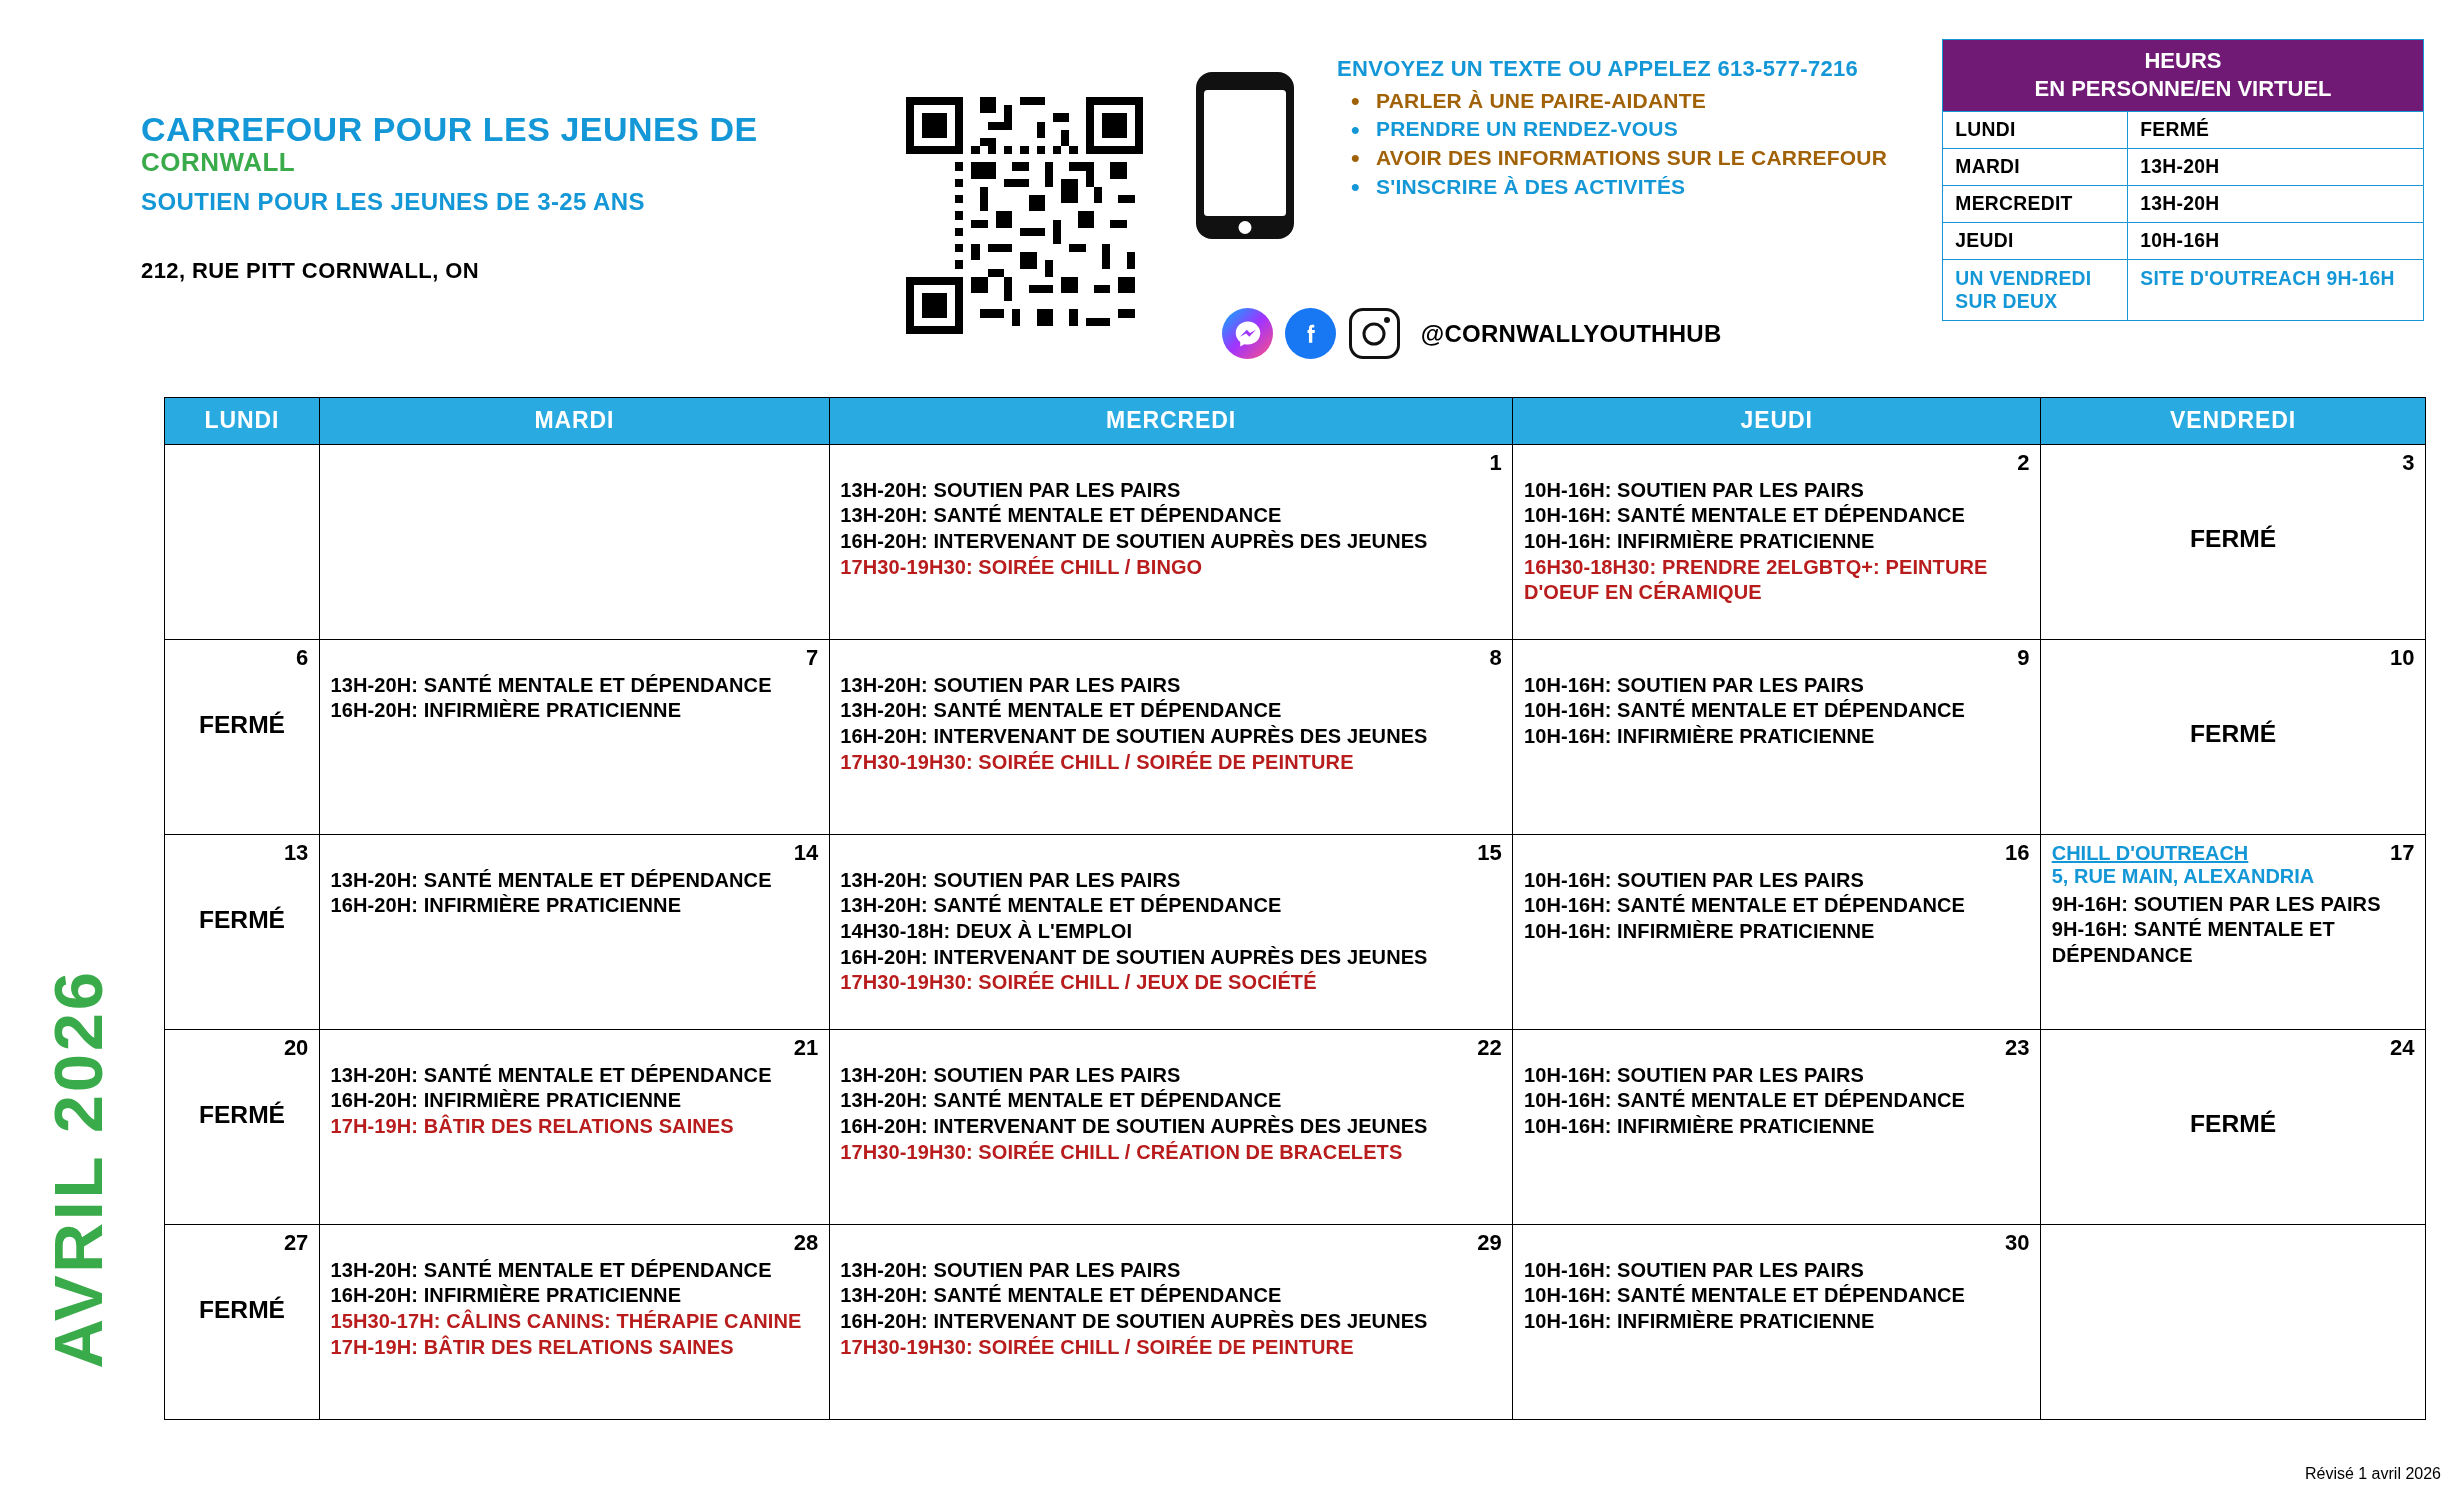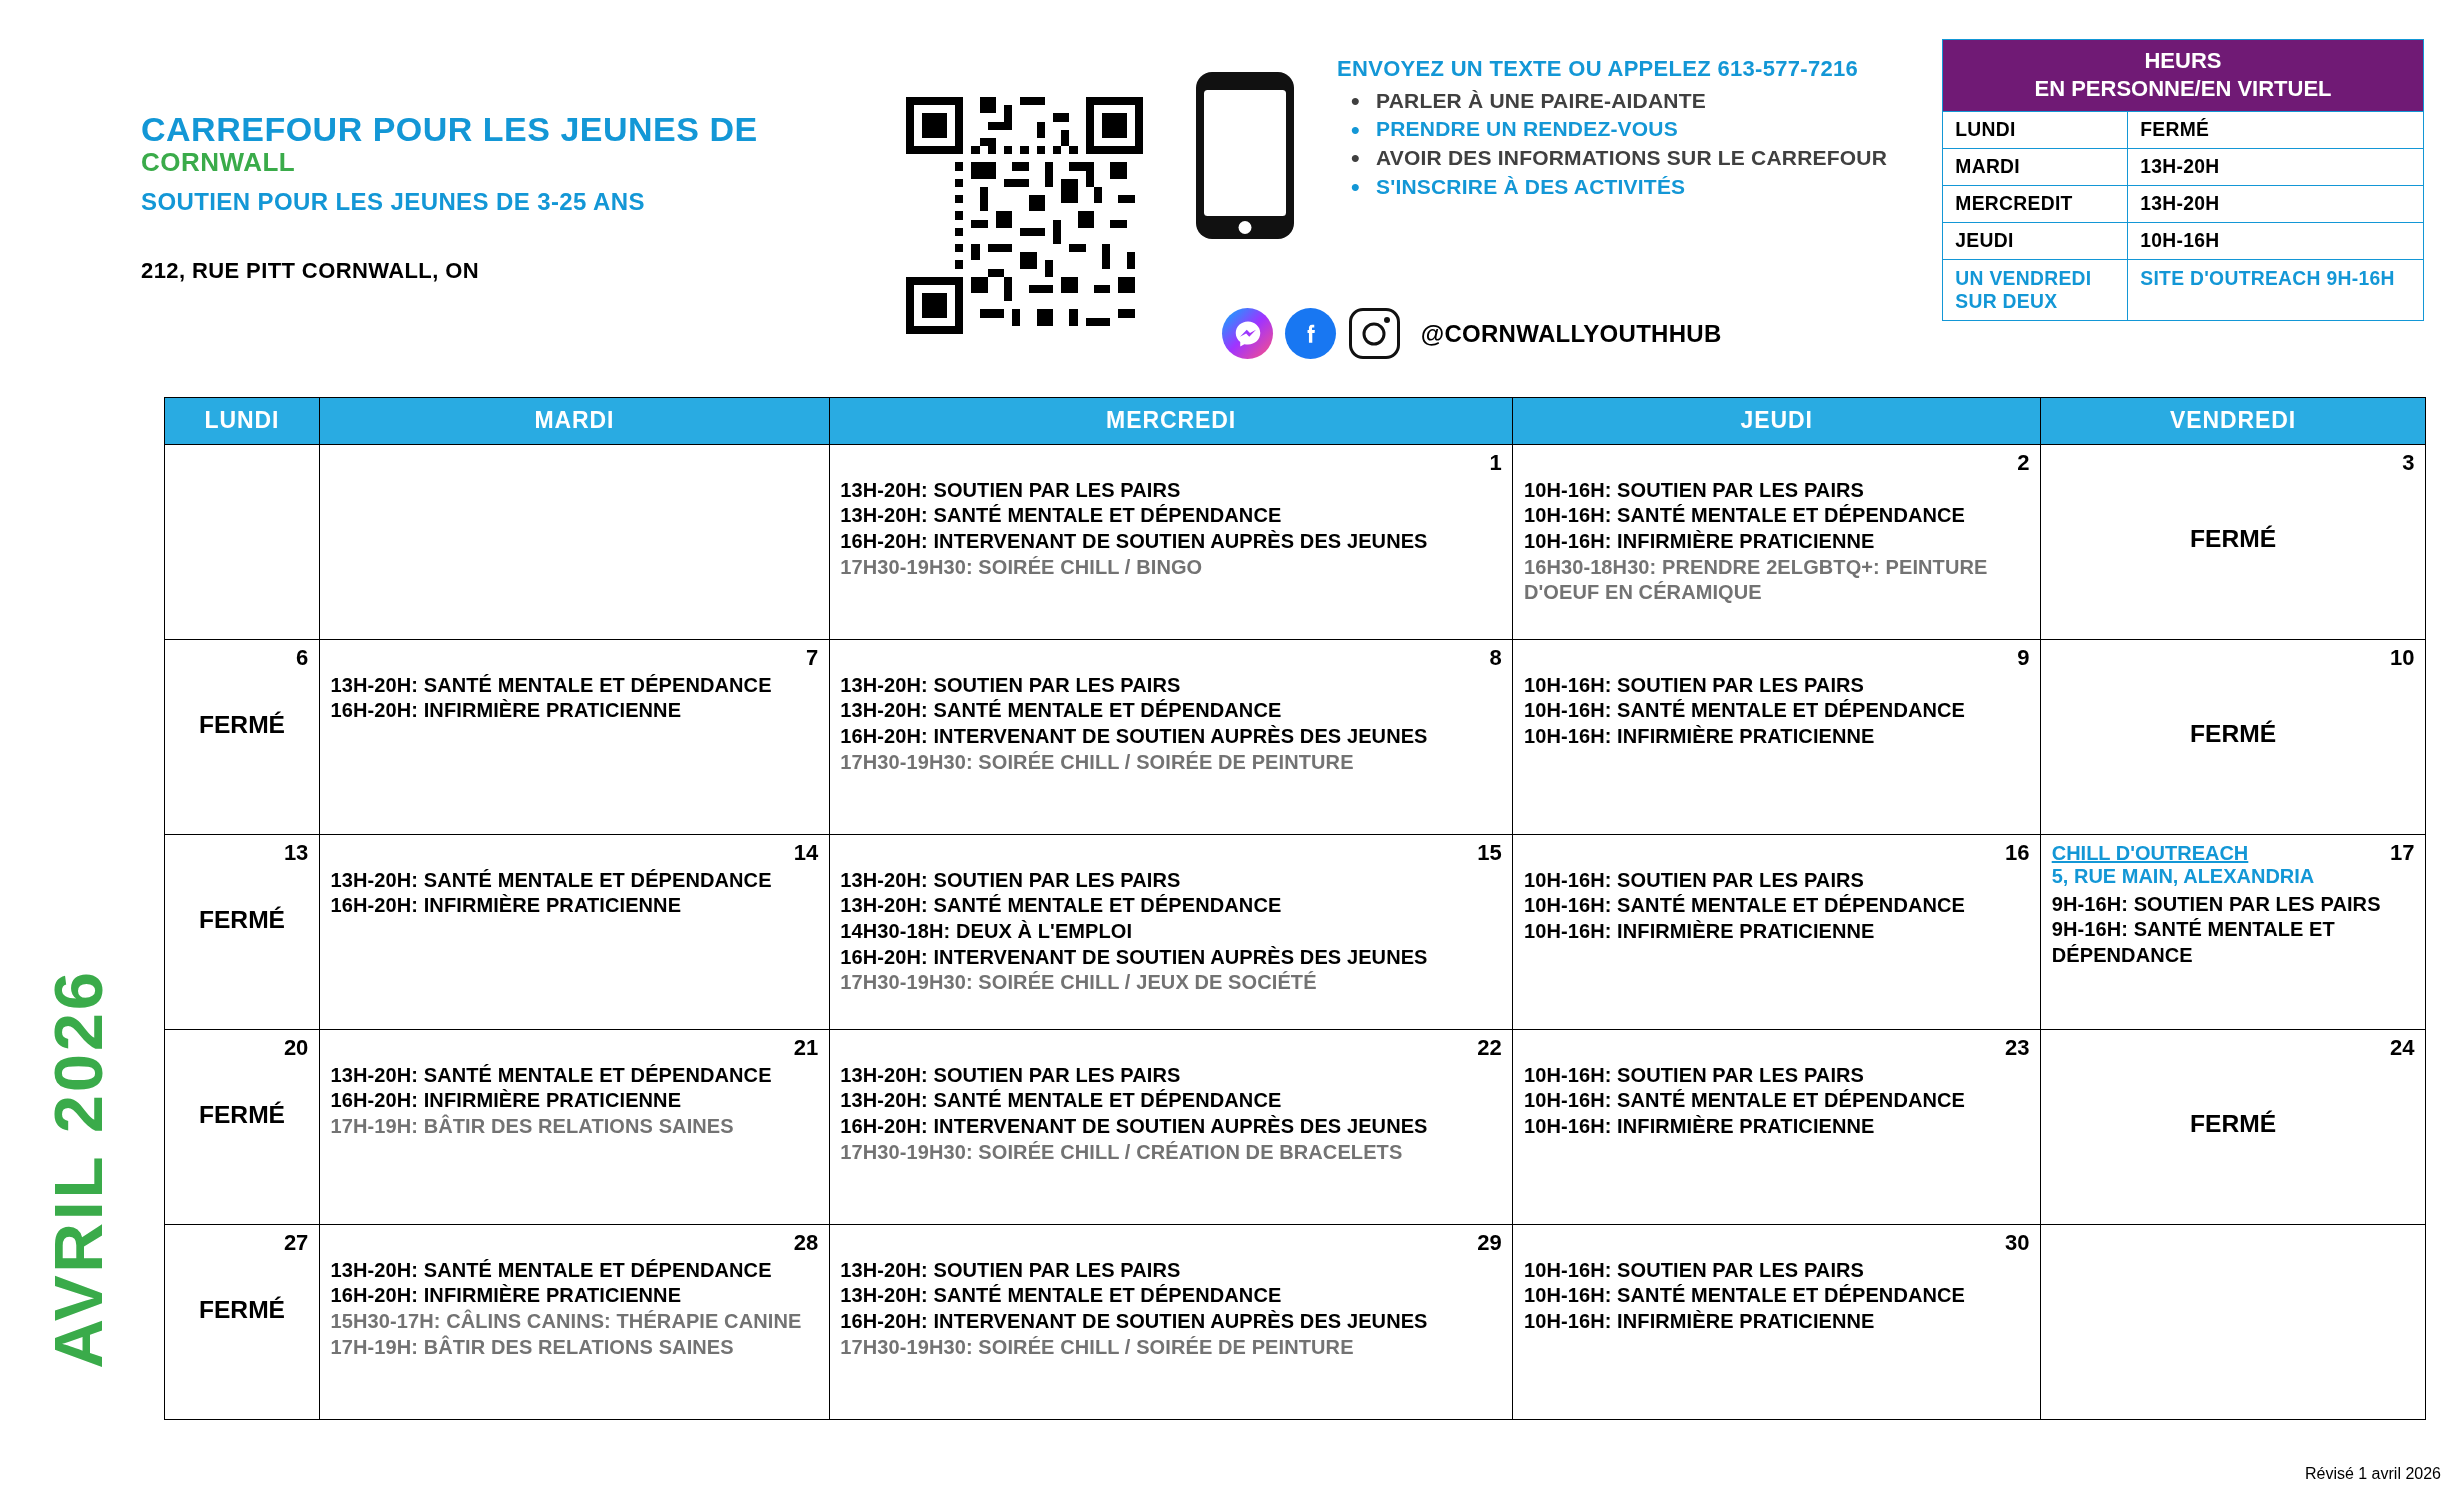--- a/index.html
+++ b/index.html
@@ -32,21 +32,21 @@
   .phone-screen { position: absolute; left: 8px; top: 17.6px; right: 8px; bottom: 23px; background: #fff; border-radius: 3.5px; }
   .phone-home { position: absolute; left: 50%; transform: translateX(-50%); bottom: 5.3px; width: 13px; height: 13px; border-radius: 50%; background: #fff; }
 
   
   .contact { position: absolute; left: 1337px; top: 55px; width: 633px; }
   .contact-title { color: #1397d6; font-size: 22px; font-weight: bold; letter-spacing: 0.3px; line-height: 1.25; }
   .contact-pour { color: #1397d6; font-size: 22px; font-weight: bold; margin-top: 3.5px; }
   .contact-list { margin: 5.3px 0 0 0; padding: 0; list-style: none; }
   .contact-list li { position: relative; padding-left: 39px; font-size: 21px; font-weight: bold; line-height: 1.28; margin-bottom: 1.8px; letter-spacing: 0.2px; }
   .contact-list li:before { content: "•"; position: absolute; left: 14px; top: -1.8px; font-size: 24.6px; }
-  .c-black { color: #404040; }
+  .c-black { color: #a16207; }
   .c-blue { color: #1397d6; }
 
   
   .social { position: absolute; left: 1222px; top: 308px; display: flex; align-items: center; gap: 12.3px; }
   .soc { width: 51px; height: 51px; border-radius: 12.3px; display:flex; align-items:center; justify-content:center; }
   .soc-messenger { background: linear-gradient(135deg,#00b2ff 0%,#a033ff 50%,#ff5280 100%); border-radius: 50%; }
   .soc-fb { background: #1877f2; border-radius: 50%; }
   .soc-ig { background: #fff; border: 3.5px solid #111; border-radius: 14px; position: relative; }
   .ig-sq { position:absolute; left:50%; top:50%; transform:translate(-50%,-50%); width:23px; height:23px; border:3.5px solid #111; border-radius:50%; }
   .ig-dot { position:absolute; right:6.2px; top:6.2px; width:6.2px; height:6.2px; border-radius:50%; background:#111; }
@@ -80,21 +80,21 @@
   }
   .cal td { border: 1.8px solid #000; vertical-align: top; padding: 7px 10.6px 8.8px; height: 195px; }
   .col-lun { width: 155px; }
   .col-mar { width: 510px; }
   .col-mer { width: 684px; }
   .col-jeu { width: 528px; }
   .col-ven { width: 385px; }
   .daynum { text-align: right; font-size: 22px; font-weight: bold; line-height: 1; }
   .events { margin-top: 3.5px; }
   .ev { font-size: 20px; font-weight: bold; line-height: 1.28; letter-spacing: 0.1px; }
-  .ev.red { color: #737373; }
+  .ev.red { color: #b91c1c; }
   .closed { text-align: center; font-size: 24.6px; font-weight: bold; margin-top: 51px; }
   .closed.mid { margin-top: 42px; }
   .outreach-head { color: #1397d6; font-weight: bold; font-size: 20px; text-decoration: underline; }
   .outreach-addr { color: #1397d6; font-weight: bold; font-size: 20px; }
   .cell-head { display: flex; justify-content: space-between; align-items: flex-start; }
   .revised { position: absolute; right: 21px; bottom: 12.3px; font-size: 16px; }
   .cell-rel { position: relative; }
 </style>
 </head>
 <body>

